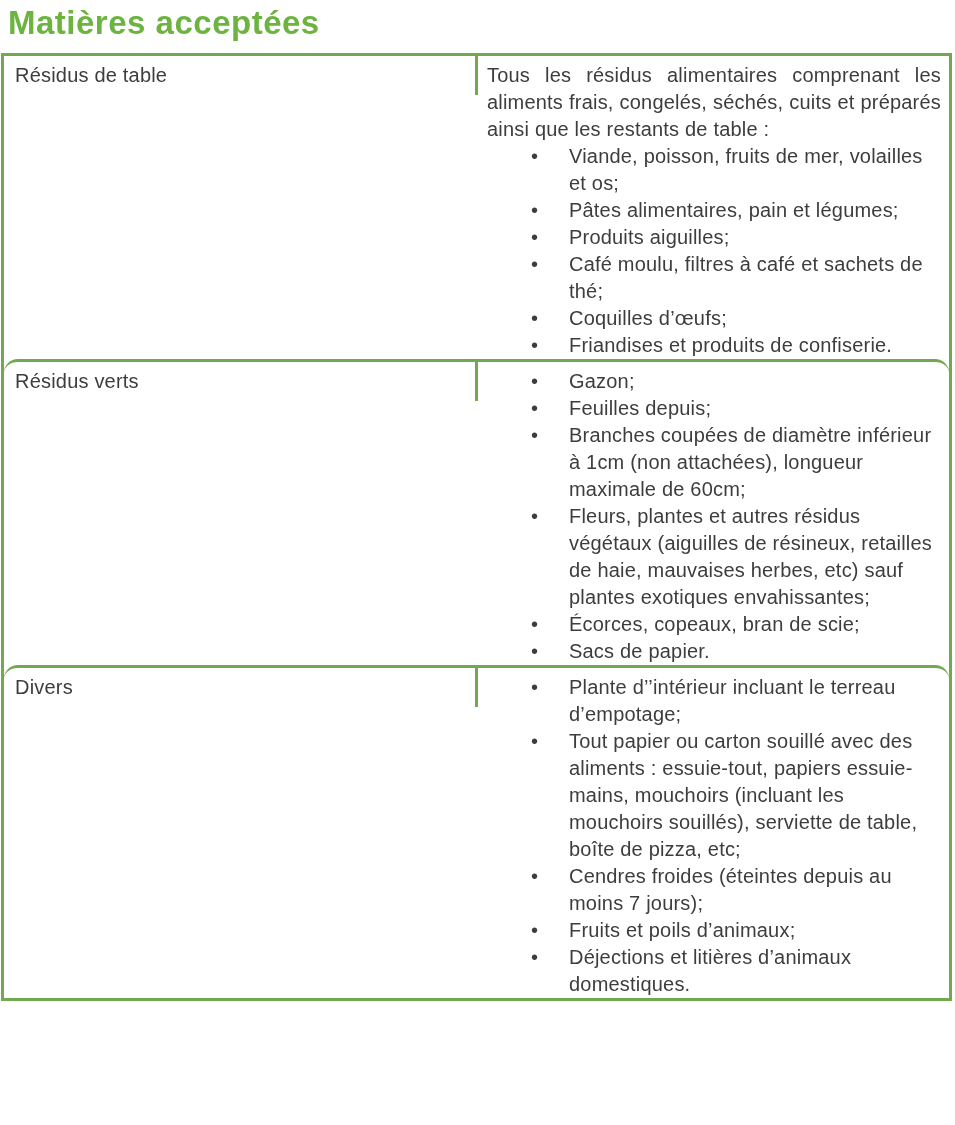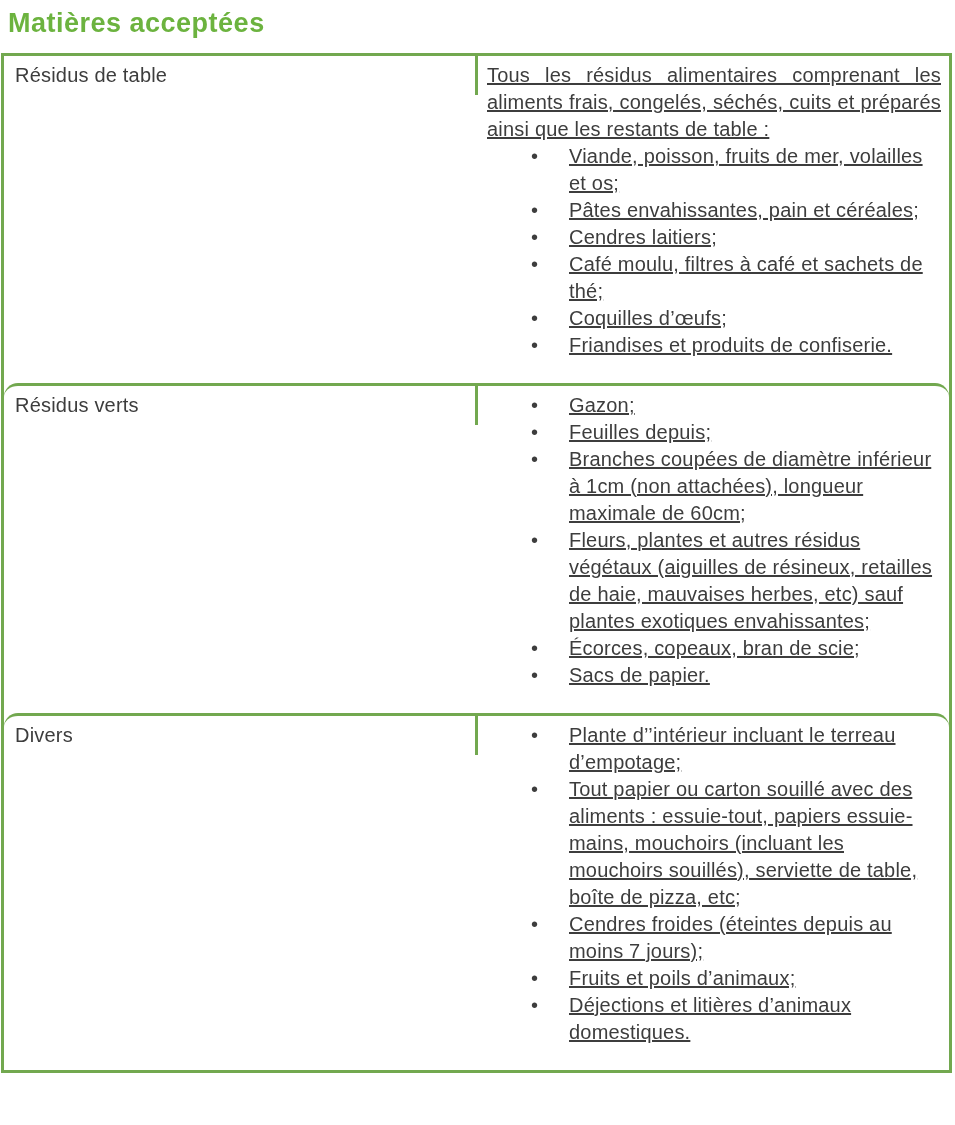--- a/index.html
+++ b/index.html
@@ -9,21 +9,21 @@
   }
   body {
     width: 955px;
     height: 1125px;
     font-family: "Liberation Sans", "DejaVu Sans", sans-serif;
     color: var(--text-color, #3d3d3d);
     overflow: hidden;
   }
   .page-title {
     color: var(--accent-green, #6cb33f);
-    font-size: 27px;
+    font-size: 33px;
     font-weight: bold;
     letter-spacing: 0.5px;
     margin: 6px 0 0 8px;
     line-height: 34px;
   }
   .accepted-table {
     margin-top: 13px;
     margin-left: 1px;
     width: 945px;
     border: 3px solid var(--border-green, #72a84f);
@@ -43,22 +43,21 @@
     letter-spacing: 0.2px;
   }
   .cell.left {
     width: 474px;
     flex: 0 0 474px;
     border-right: 3px solid var(--border-green, #72a84f);
     padding: 6px 10px 6px 11px;
   }
   .cell.right {
     flex: 1 1 auto;
-    padding: 6px 8px 24px 9px;
-    text-decoration: underline;
+    padding: 6px 8px 0 9px;
   }
   .intro {
     margin: 0;
     text-align: justify;
   }
   ul.bullets {
     margin: 0;
     padding: 0;
     list-style: none;
   }
@@ -78,22 +77,22 @@
 
 <h1 class="page-title">Matières acceptées</h1>
 
 <div class="accepted-table">
     <div class="trow">
       <div class="cell left">Résidus de table</div>
       <div class="cell right">
         <p class="intro">Tous les résidus alimentaires comprenant les aliments frais, congelés, séchés, cuits et préparés ainsi que les restants de table :</p>
         <ul class="bullets">
           <li>Viande, poisson, fruits de mer, volailles et os;</li>
-          <li>Pâtes envahissantes, pain et céréales;</li>
-          <li>Cendres laitiers;</li>
+          <li>Pâtes alimentaires, pain et légumes;</li>
+          <li>Produits aiguilles;</li>
           <li>Café moulu, filtres à café et sachets de thé;</li>
           <li>Coquilles d’œufs;</li>
           <li>Friandises et produits de confiserie.</li>
         </ul>
       </div>
     </div>
     <div class="trow">
       <div class="cell left">Résidus verts</div>
       <div class="cell right">
         <ul class="bullets">

